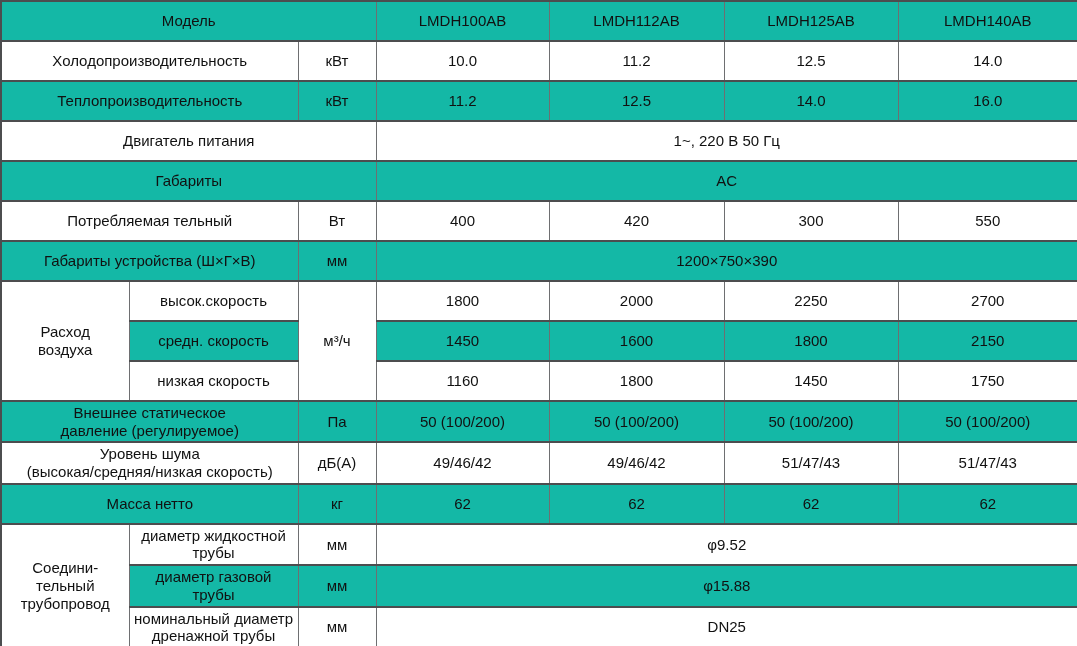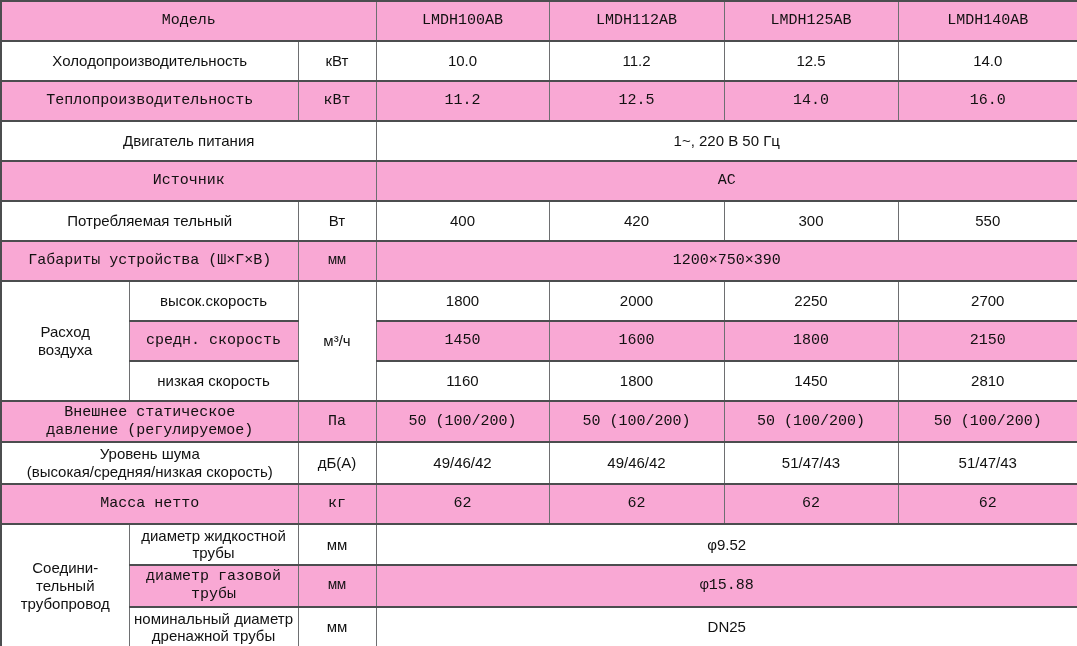--- a/index.html
+++ b/index.html
@@ -24,21 +24,21 @@
     text-align: center;
     vertical-align: middle;
     font-size: 15px;
     font-weight: normal;
     line-height: 1.18;
     padding: 2px 4px;
     white-space: pre-line;
     overflow: hidden;
   }
   .spec tr { height: 40px; }
-  .shade { background: #f9a8d4; font-family: Liberation Mono, monospace; }
+  .shade { background: #14b8a6; }
   .model-name { font-weight: bold; }
 </style>
 </head>
 <body>
 
 <table class="spec">
   <colgroup>
     <col style="width:128px">
       <col style="width:169px">
       <col style="width:78px">
@@ -74,21 +74,21 @@
     <td class="shade">14.0</td>
     <td class="shade">16.0</td>
   </tr>
 
   <tr>
     <td colspan="3">Двигатель питания</td>
     <td colspan="4">1~, 220 В 50 Гц</td>
   </tr>
 
   <tr>
-    <td colspan="3" class="shade">Источник</td>
+    <td colspan="3" class="shade">Габариты</td>
     <td colspan="4" class="shade">AC</td>
   </tr>
 
   <tr>
     <td colspan="2">Потребляемая тельный</td>
     <td>Вт</td>
     <td>400</td>
     <td>420</td>
     <td>300</td>
     <td>550</td>
@@ -117,21 +117,21 @@
     <td class="shade">1600</td>
     <td class="shade">1800</td>
     <td class="shade">2150</td>
   </tr>
 
   <tr>
     <td>низкая скорость</td>
     <td>1160</td>
     <td>1800</td>
     <td>1450</td>
-    <td>2810</td>
+    <td>1750</td>
   </tr>
 
   <tr>
     <td colspan="2" class="shade">Внешнее статическое
 давление (регулируемое)</td>
     <td class="shade">Па</td>
     <td class="shade">50 (100/200)</td>
     <td class="shade">50 (100/200)</td>
     <td class="shade">50 (100/200)</td>
     <td class="shade">50 (100/200)</td>

